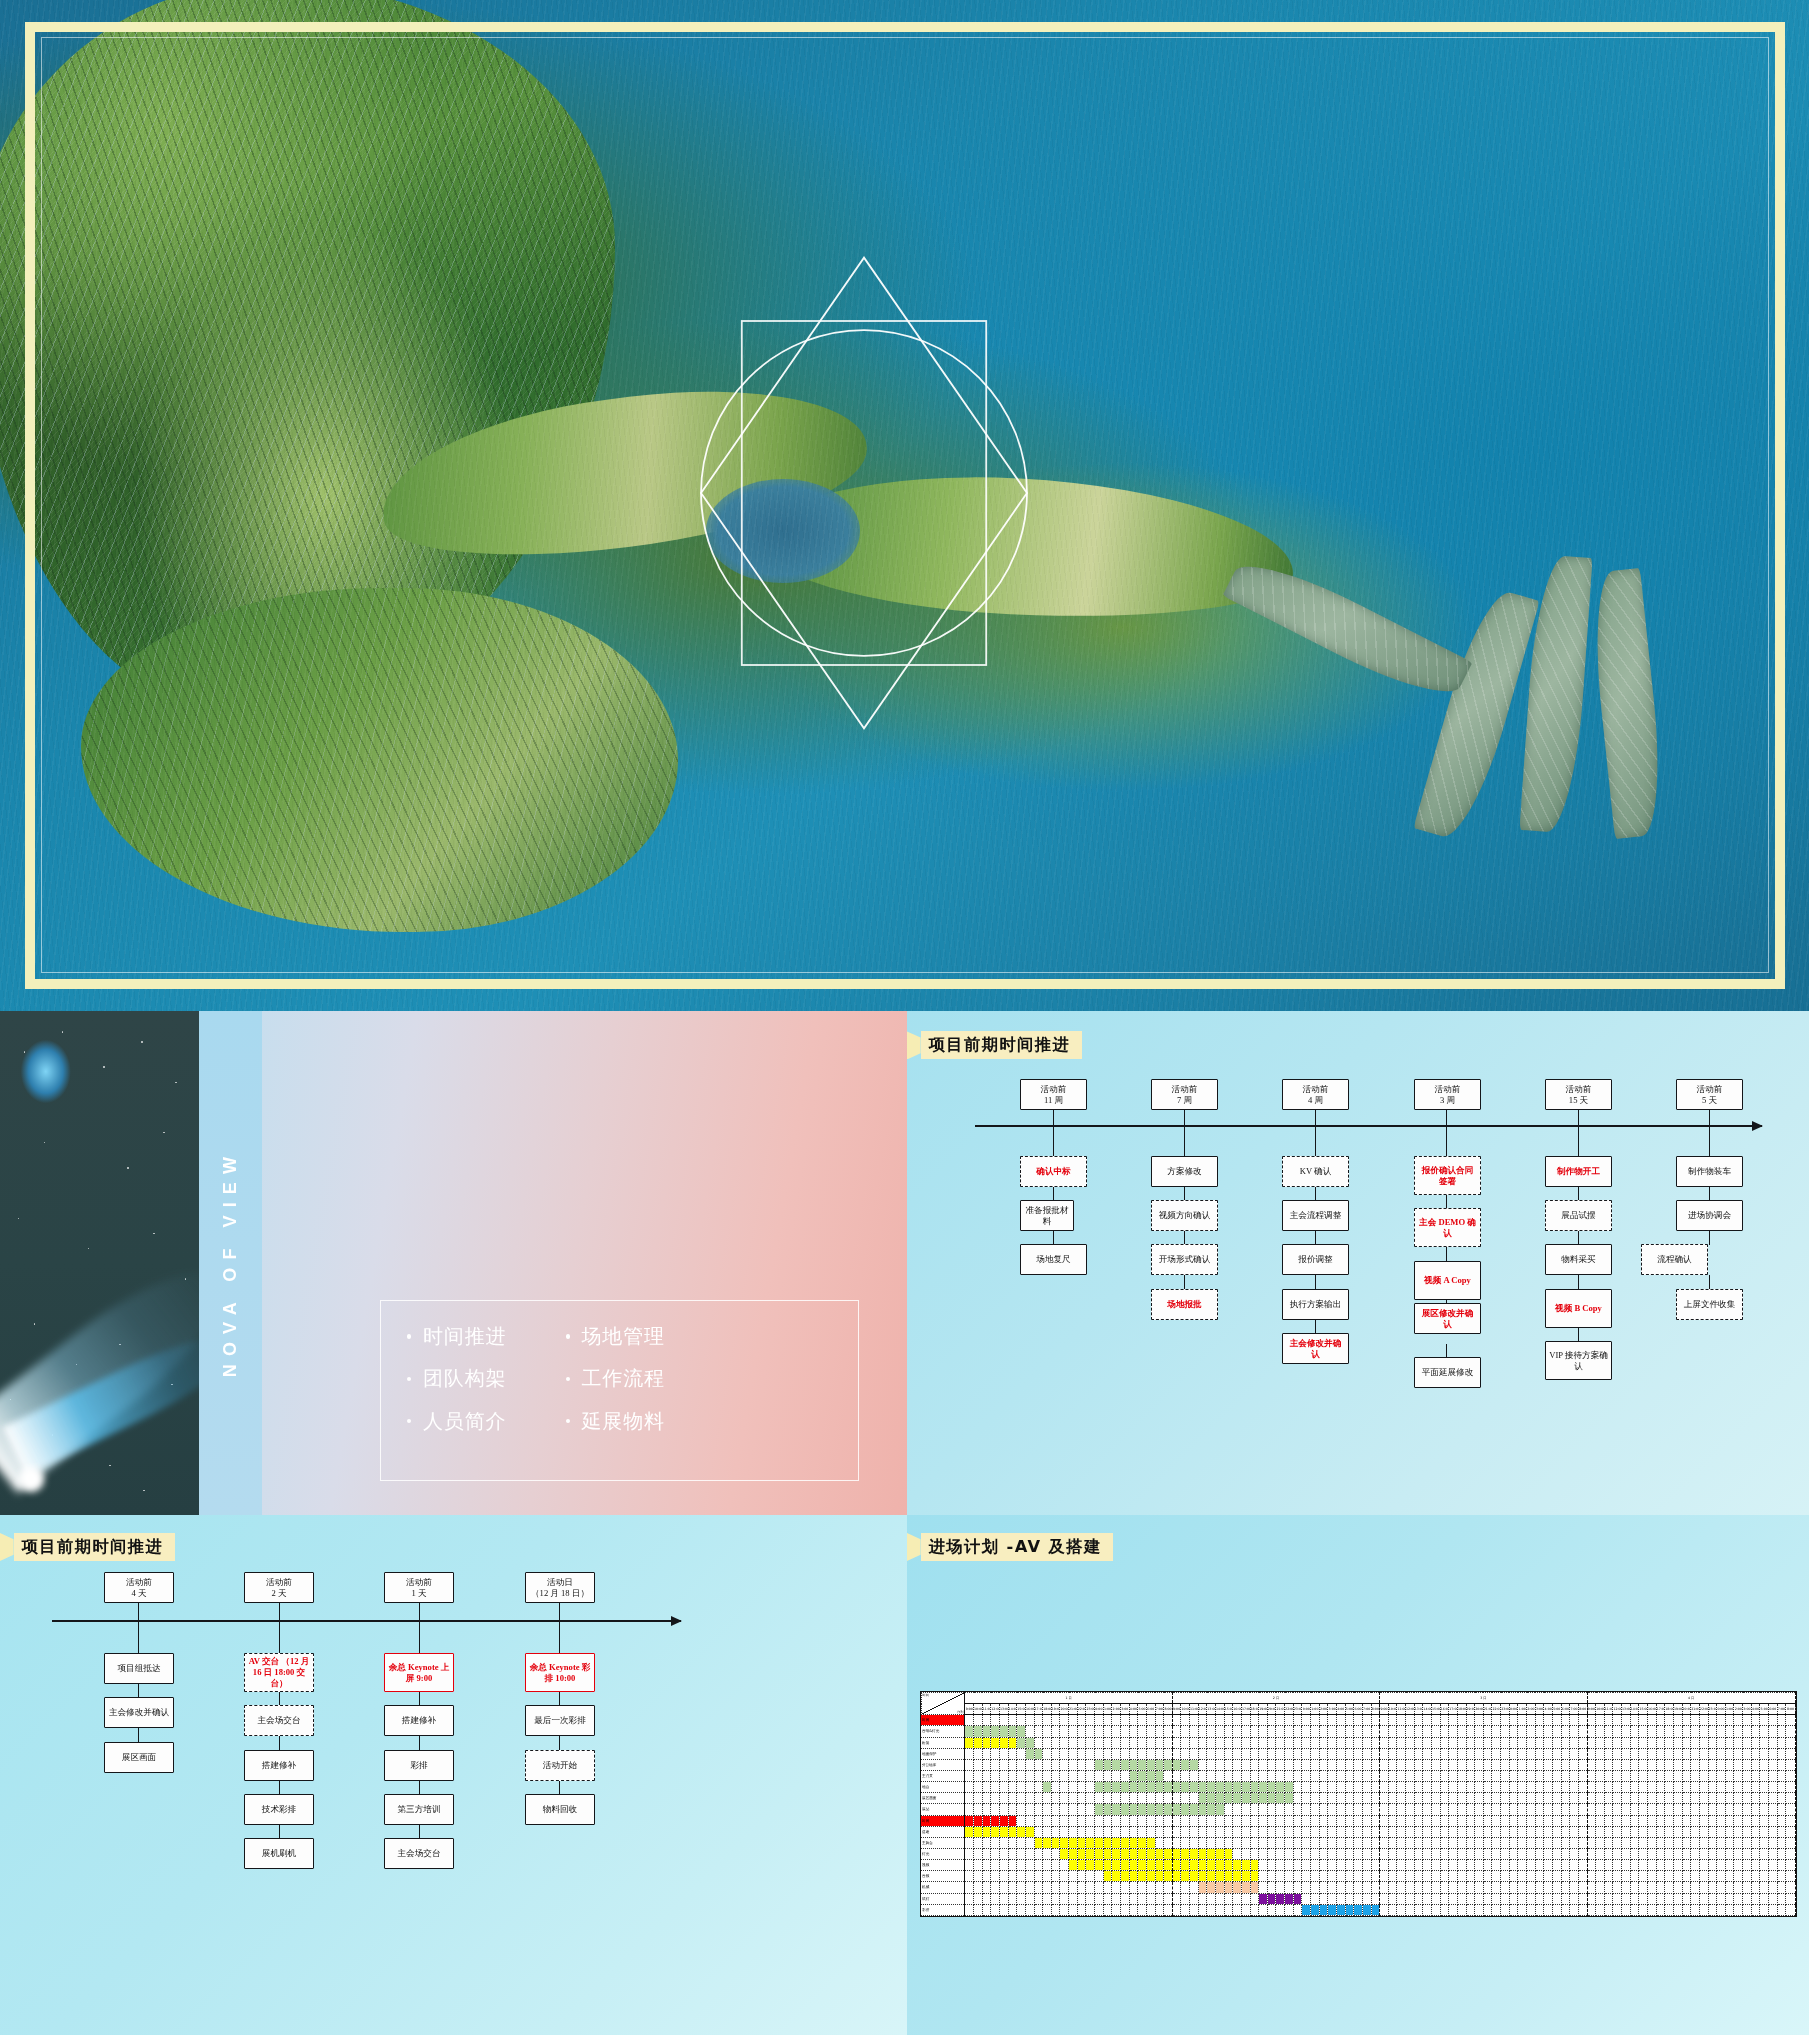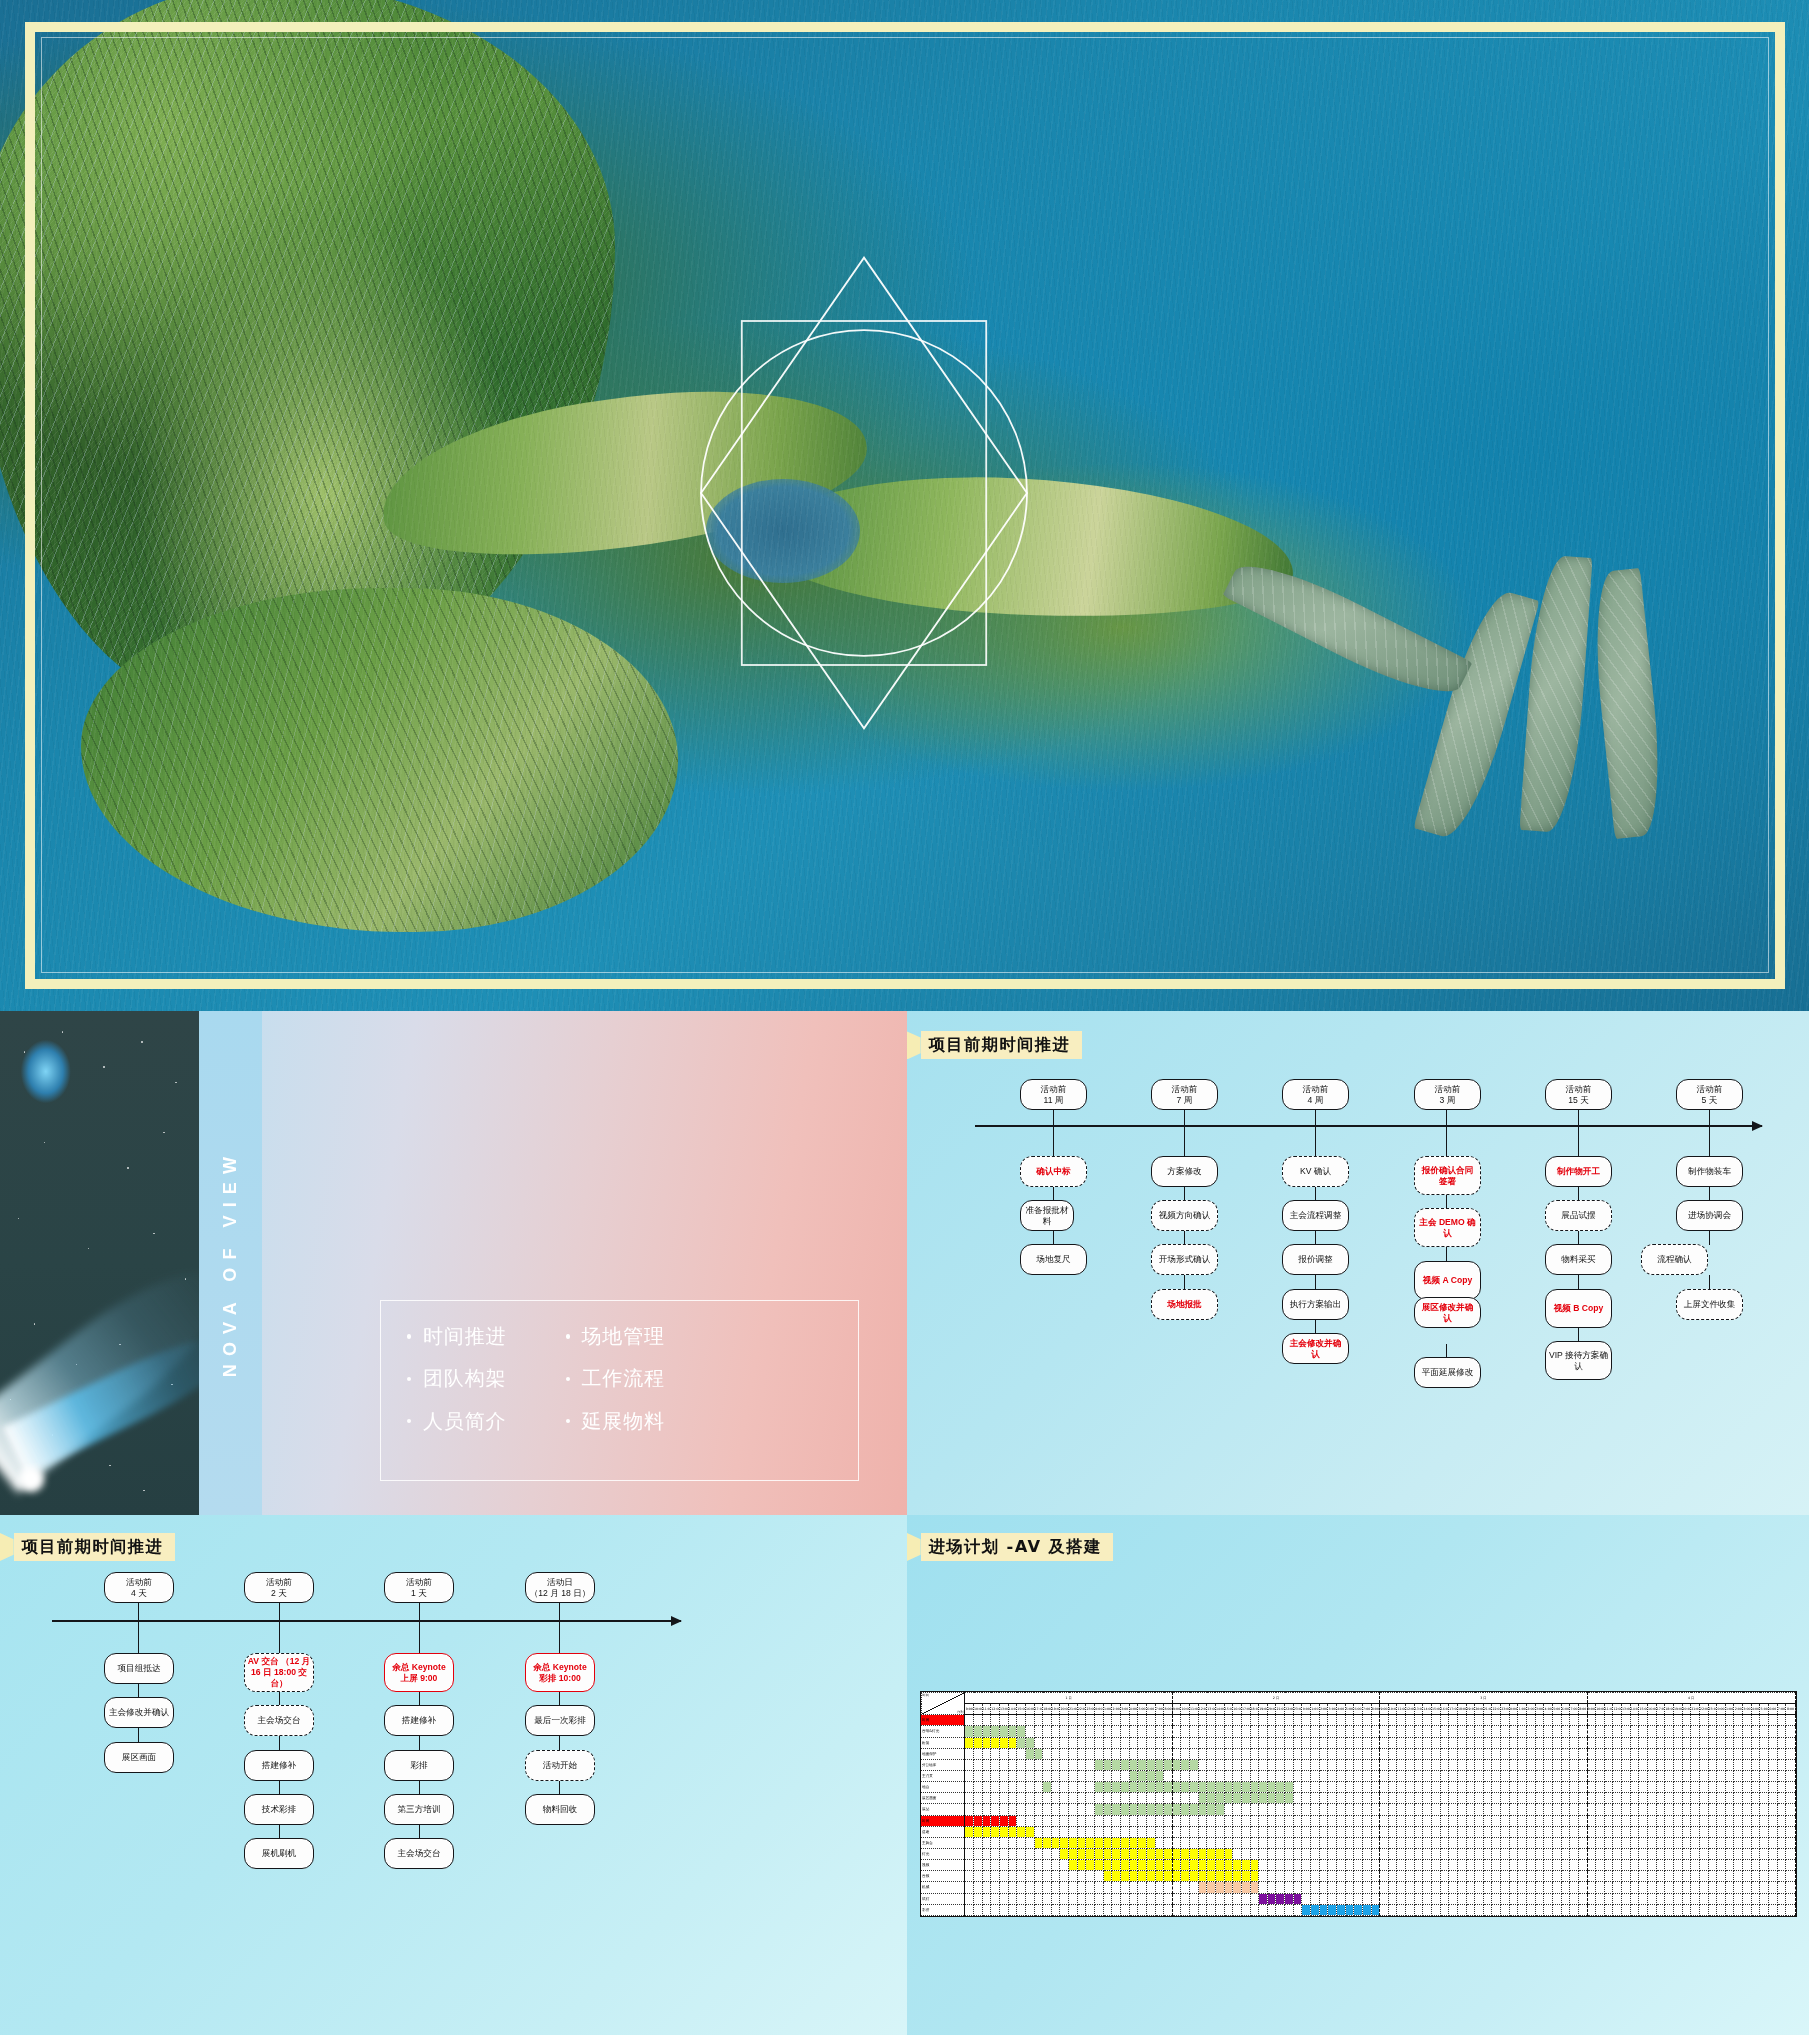--- a/index.html
+++ b/index.html
@@ -208,25 +208,25 @@
     padding: 0 11.8px 0 8.1px;
   }
   .ribbon .body span {
     font-size: 16.3px; font-weight: 700; color: #111; letter-spacing: 1.4px;
     font-family: "DejaVu Sans", sans-serif; white-space: nowrap;
   }
 
   
   .flow-area { position: absolute; }
   .node {
-    width: 67px; min-height: 31px; border-radius: 12px;
+    width: 67px; min-height: 31px; border-radius: 1px;
     background: #fdfdfd; border: 1.2px solid #14161a;
     display: flex; align-items: center; justify-content: center; text-align: center;
     font-size: 8.6px; line-height: 1.25; color: #111; padding: 1.8px 2.7px;
-    font-family: Liberation Sans, sans-serif; position: relative; z-index: 3;
+    font-family: Liberation Serif, serif; position: relative; z-index: 3;
   }
   .node.dashed { border-style: dashed; }
   .node.red    { color: #e4000c; font-weight: 700; }
   .node.redbox { border-color: #e4000c; color: #e4000c; font-weight: 700; }
   .connector { width: 1.2px; background: #14161a; position: relative; z-index: 1; }
   .timeline-axis { position: absolute; height: 2.3px; background: #14161a; }
   .timeline-axis::after {
     content: ""; position: absolute; right: -0.9px; top: -4.1px;
     border-left: 11px solid #14161a;
     border-top: 5px solid transparent; border-bottom: 5px solid transparent;
@@ -397,21 +397,21 @@
       <div class="node red" style="position: absolute; left: 375px; top: 322px; width: 67px; min-height: 31px;">主会修改并确认</div>
       <div class="node" style="position: absolute; left: 507px; top: 68px; width: 67px; white-space: pre-line;">活动前
 3 周</div>
       <div class="axis-tick" style="left: 539px; top: 99px; height: 46px;"></div>
       <div class="node dashed red" style="position: absolute; left: 507px; top: 145px; width: 67px; min-height: 39px;">报价确认合同签署</div>
       <div class="connector" style="position: absolute; left: 539px; top: 184px; height: 13.6px;"></div>
       <div class="node dashed red" style="position: absolute; left: 507px; top: 197px; width: 67px; min-height: 39px;">主会 DEMO 确认</div>
       <div class="connector" style="position: absolute; left: 539px; top: 236px; height: 13.6px;"></div>
       <div class="node red" style="position: absolute; left: 507px; top: 250px; width: 67px; min-height: 39px;">视频 A Copy</div>
       <div class="connector" style="position: absolute; left: 539px; top: 289px; height: 13.6px;"></div>
-      <div class="node red" style="position: absolute; left: 507px; top: 286px; width: 67px; min-height: 31px;">展区修改并确认</div>
+      <div class="node red" style="position: absolute; left: 507px; top: 292px; width: 67px; min-height: 31px;">展区修改并确认</div>
       <div class="connector" style="position: absolute; left: 539px; top: 333px; height: 13.6px;"></div>
       <div class="node" style="position: absolute; left: 507px; top: 346px; width: 67px; min-height: 31px;">平面延展修改</div>
       <div class="node" style="position: absolute; left: 638px; top: 68px; width: 67px; white-space: pre-line;">活动前
 15 天</div>
       <div class="axis-tick" style="left: 671px; top: 99px; height: 46px;"></div>
       <div class="node red" style="position: absolute; left: 638px; top: 145px; width: 67px; min-height: 31px;">制作物开工</div>
       <div class="connector" style="position: absolute; left: 671px; top: 175px; height: 13.6px;"></div>
       <div class="node dashed" style="position: absolute; left: 638px; top: 189px; width: 67px; min-height: 31px;">展品试摆</div>
       <div class="connector" style="position: absolute; left: 671px; top: 220px; height: 13.6px;"></div>
       <div class="node" style="position: absolute; left: 638px; top: 233px; width: 67px; min-height: 31px;">物料采买</div>

